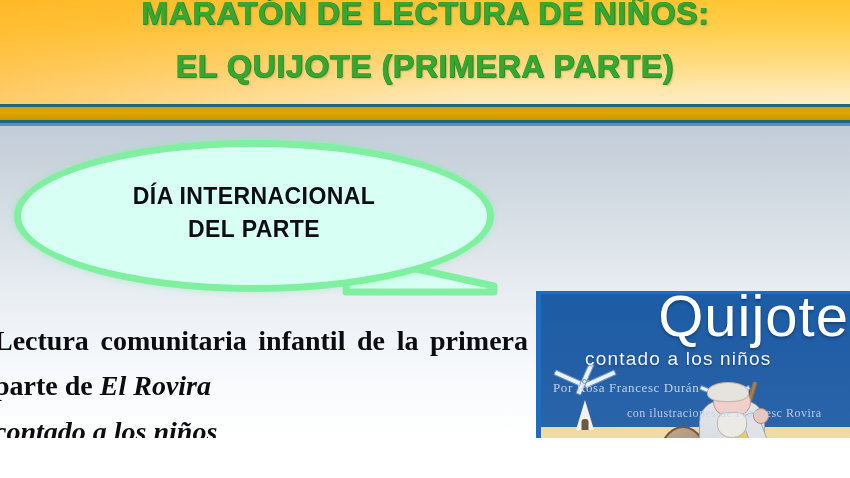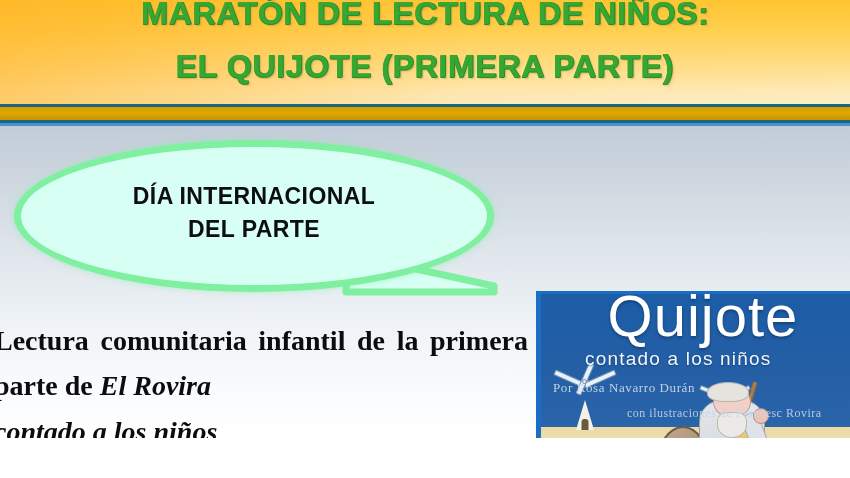--- a/index.html
+++ b/index.html
@@ -149,21 +149,21 @@
   .ground-speck {
     position:absolute; width:4px; height:2px; border-radius:50%;
     background:rgba(120,100,70,0.45);
   }
 
   
   .cover-title {
     position:absolute;
     left:16px; top:-12px;
     width:292px;
-    text-align:center;
+    text-align:right;
     font-family:"Liberation Sans", sans-serif;
     font-size:58px;
     font-weight:normal;
     color:#ffffff;
     letter-spacing:1px;
     text-shadow:0 2px 3px rgba(10,40,80,0.5);
     white-space:nowrap;
   }
   .cover-sub {
     position:absolute;
@@ -382,18 +382,18 @@
         <div class="dq-gold"></div>
         <div class="dq-arm"></div>
         <div class="dq-glove"></div>
         <div class="dq-head"></div>
         <div class="dq-beard"></div>
         <div class="dq-hair"></div>
       </div>
 
       <div class="cover-title">Quijote</div>
       <div class="cover-sub">contado a los niños</div>
-      <div class="cover-author">Por Rosa Navarro Durán</div>
+      <div class="cover-author">Por Rosa Francesc Durán</div>
       <div class="cover-illus">con ilustraciones de Francesc Rovira</div>
     </div>
 
   </div>
 </div>
 
 </body></html>

